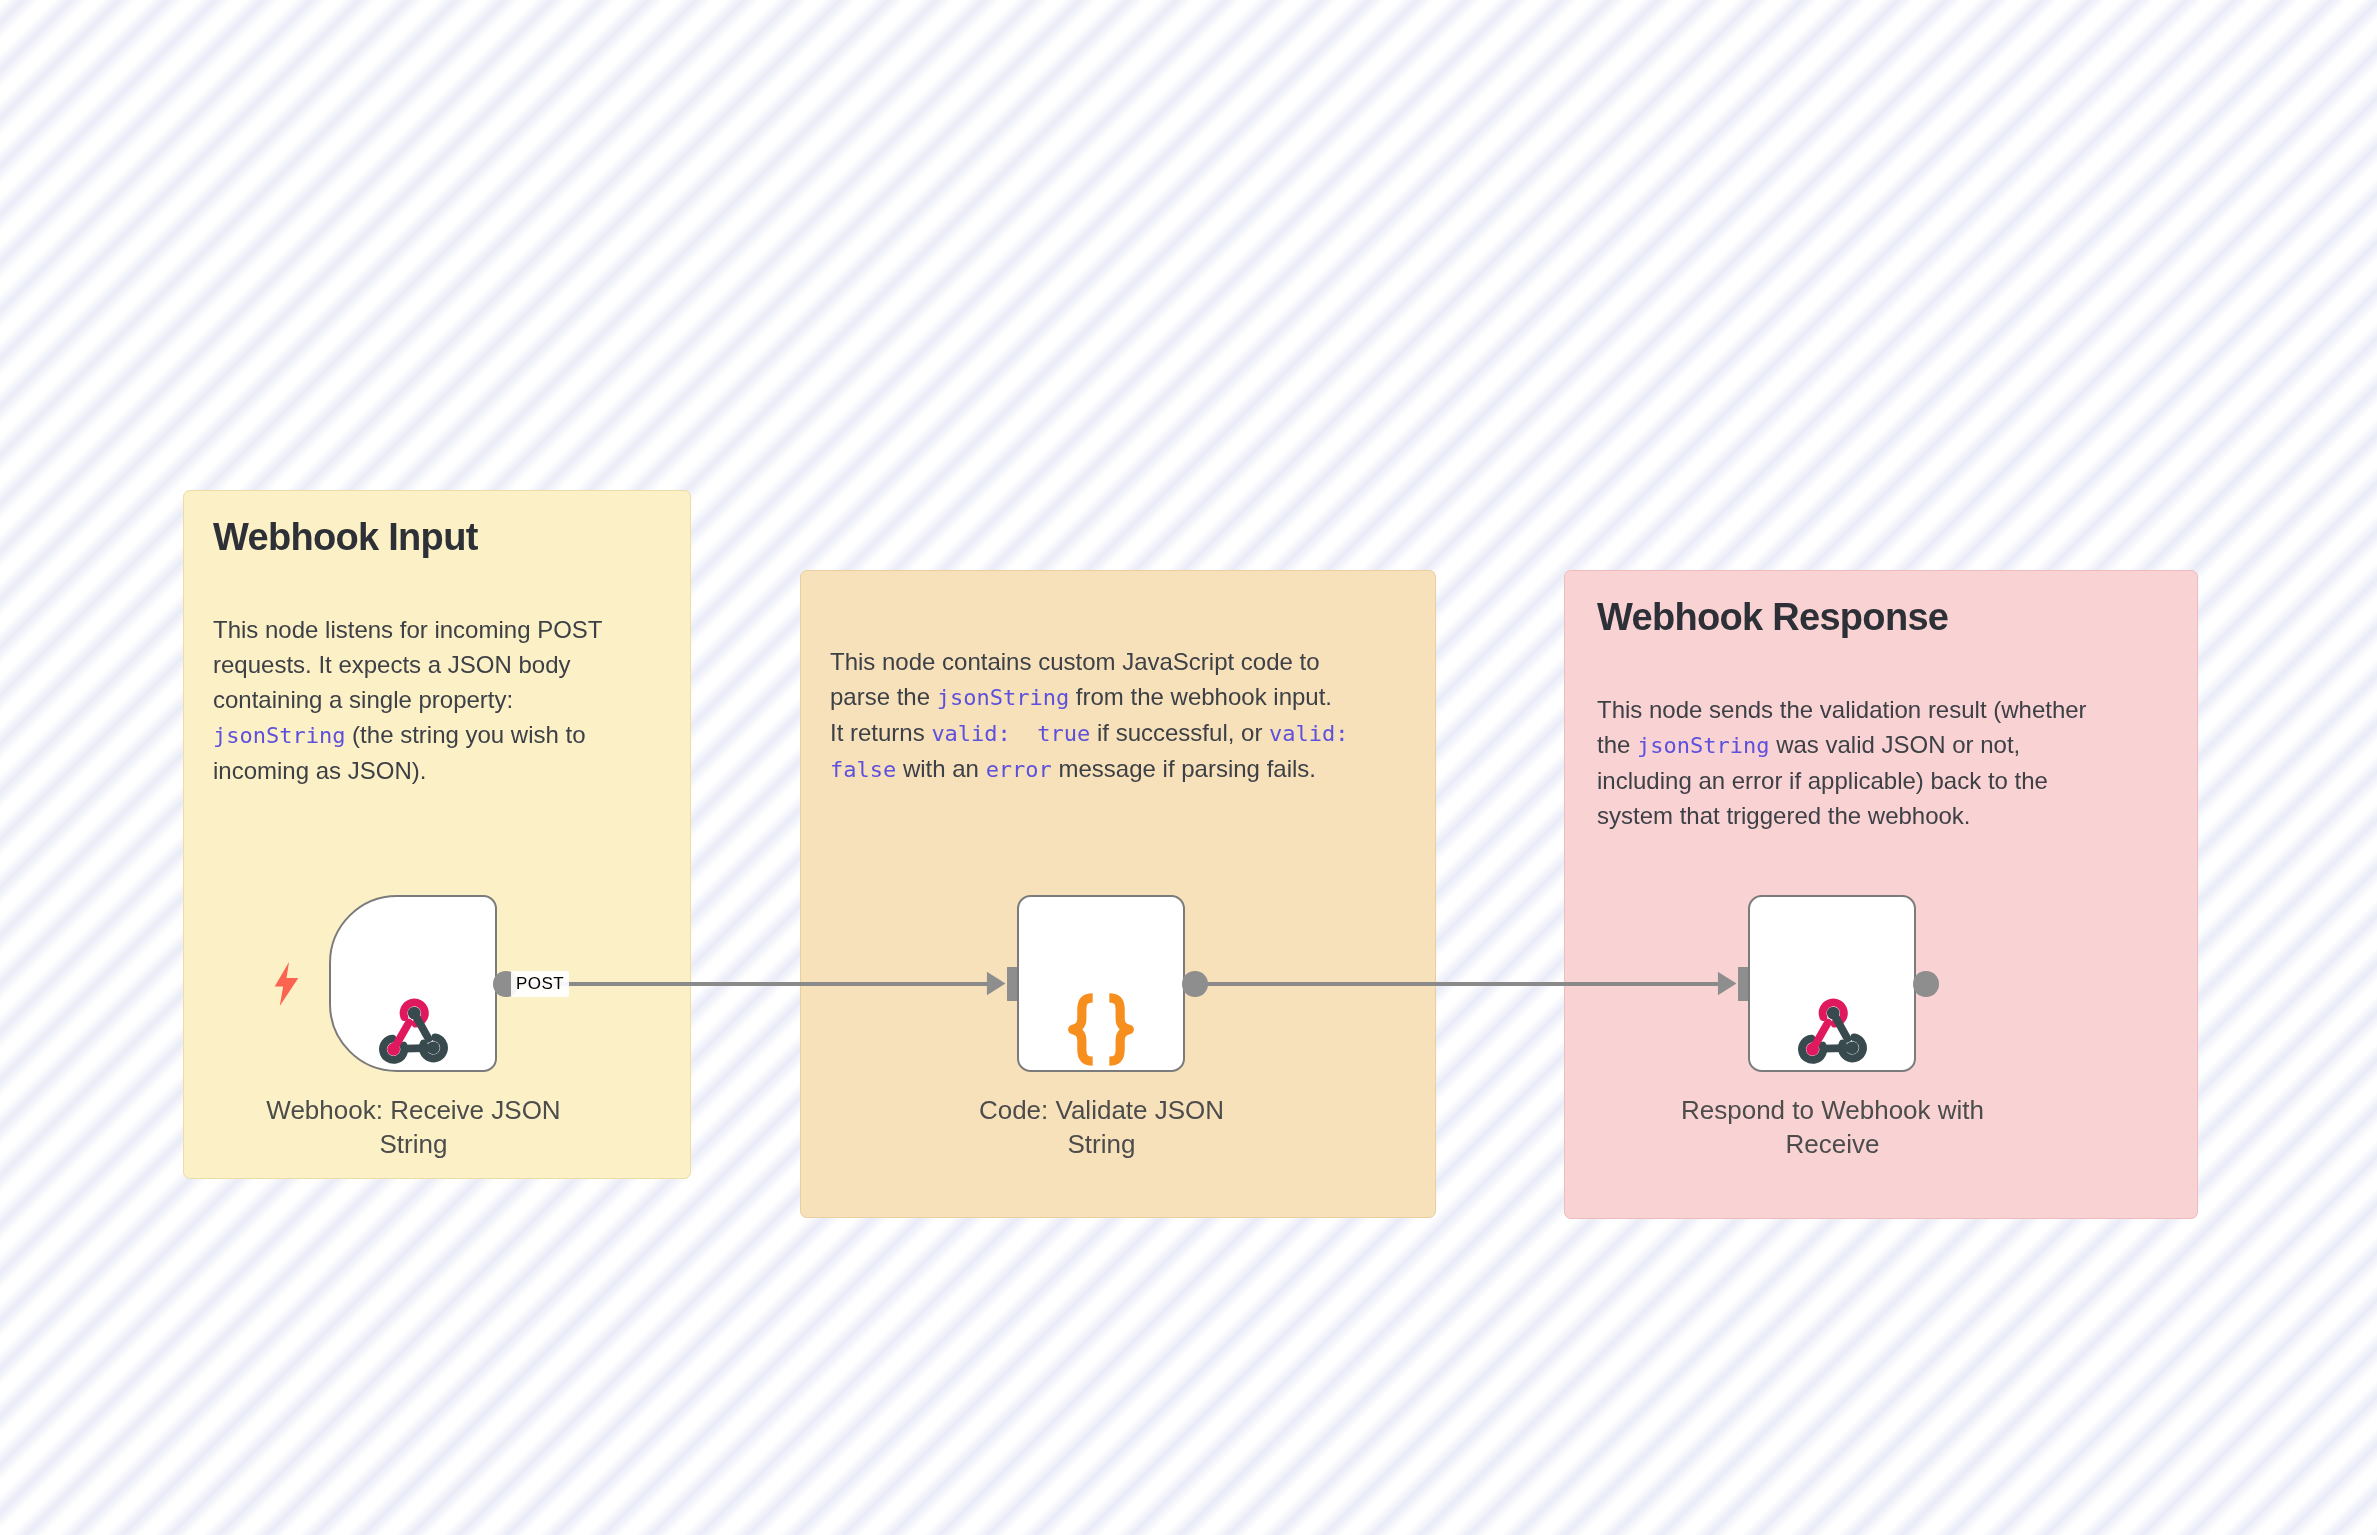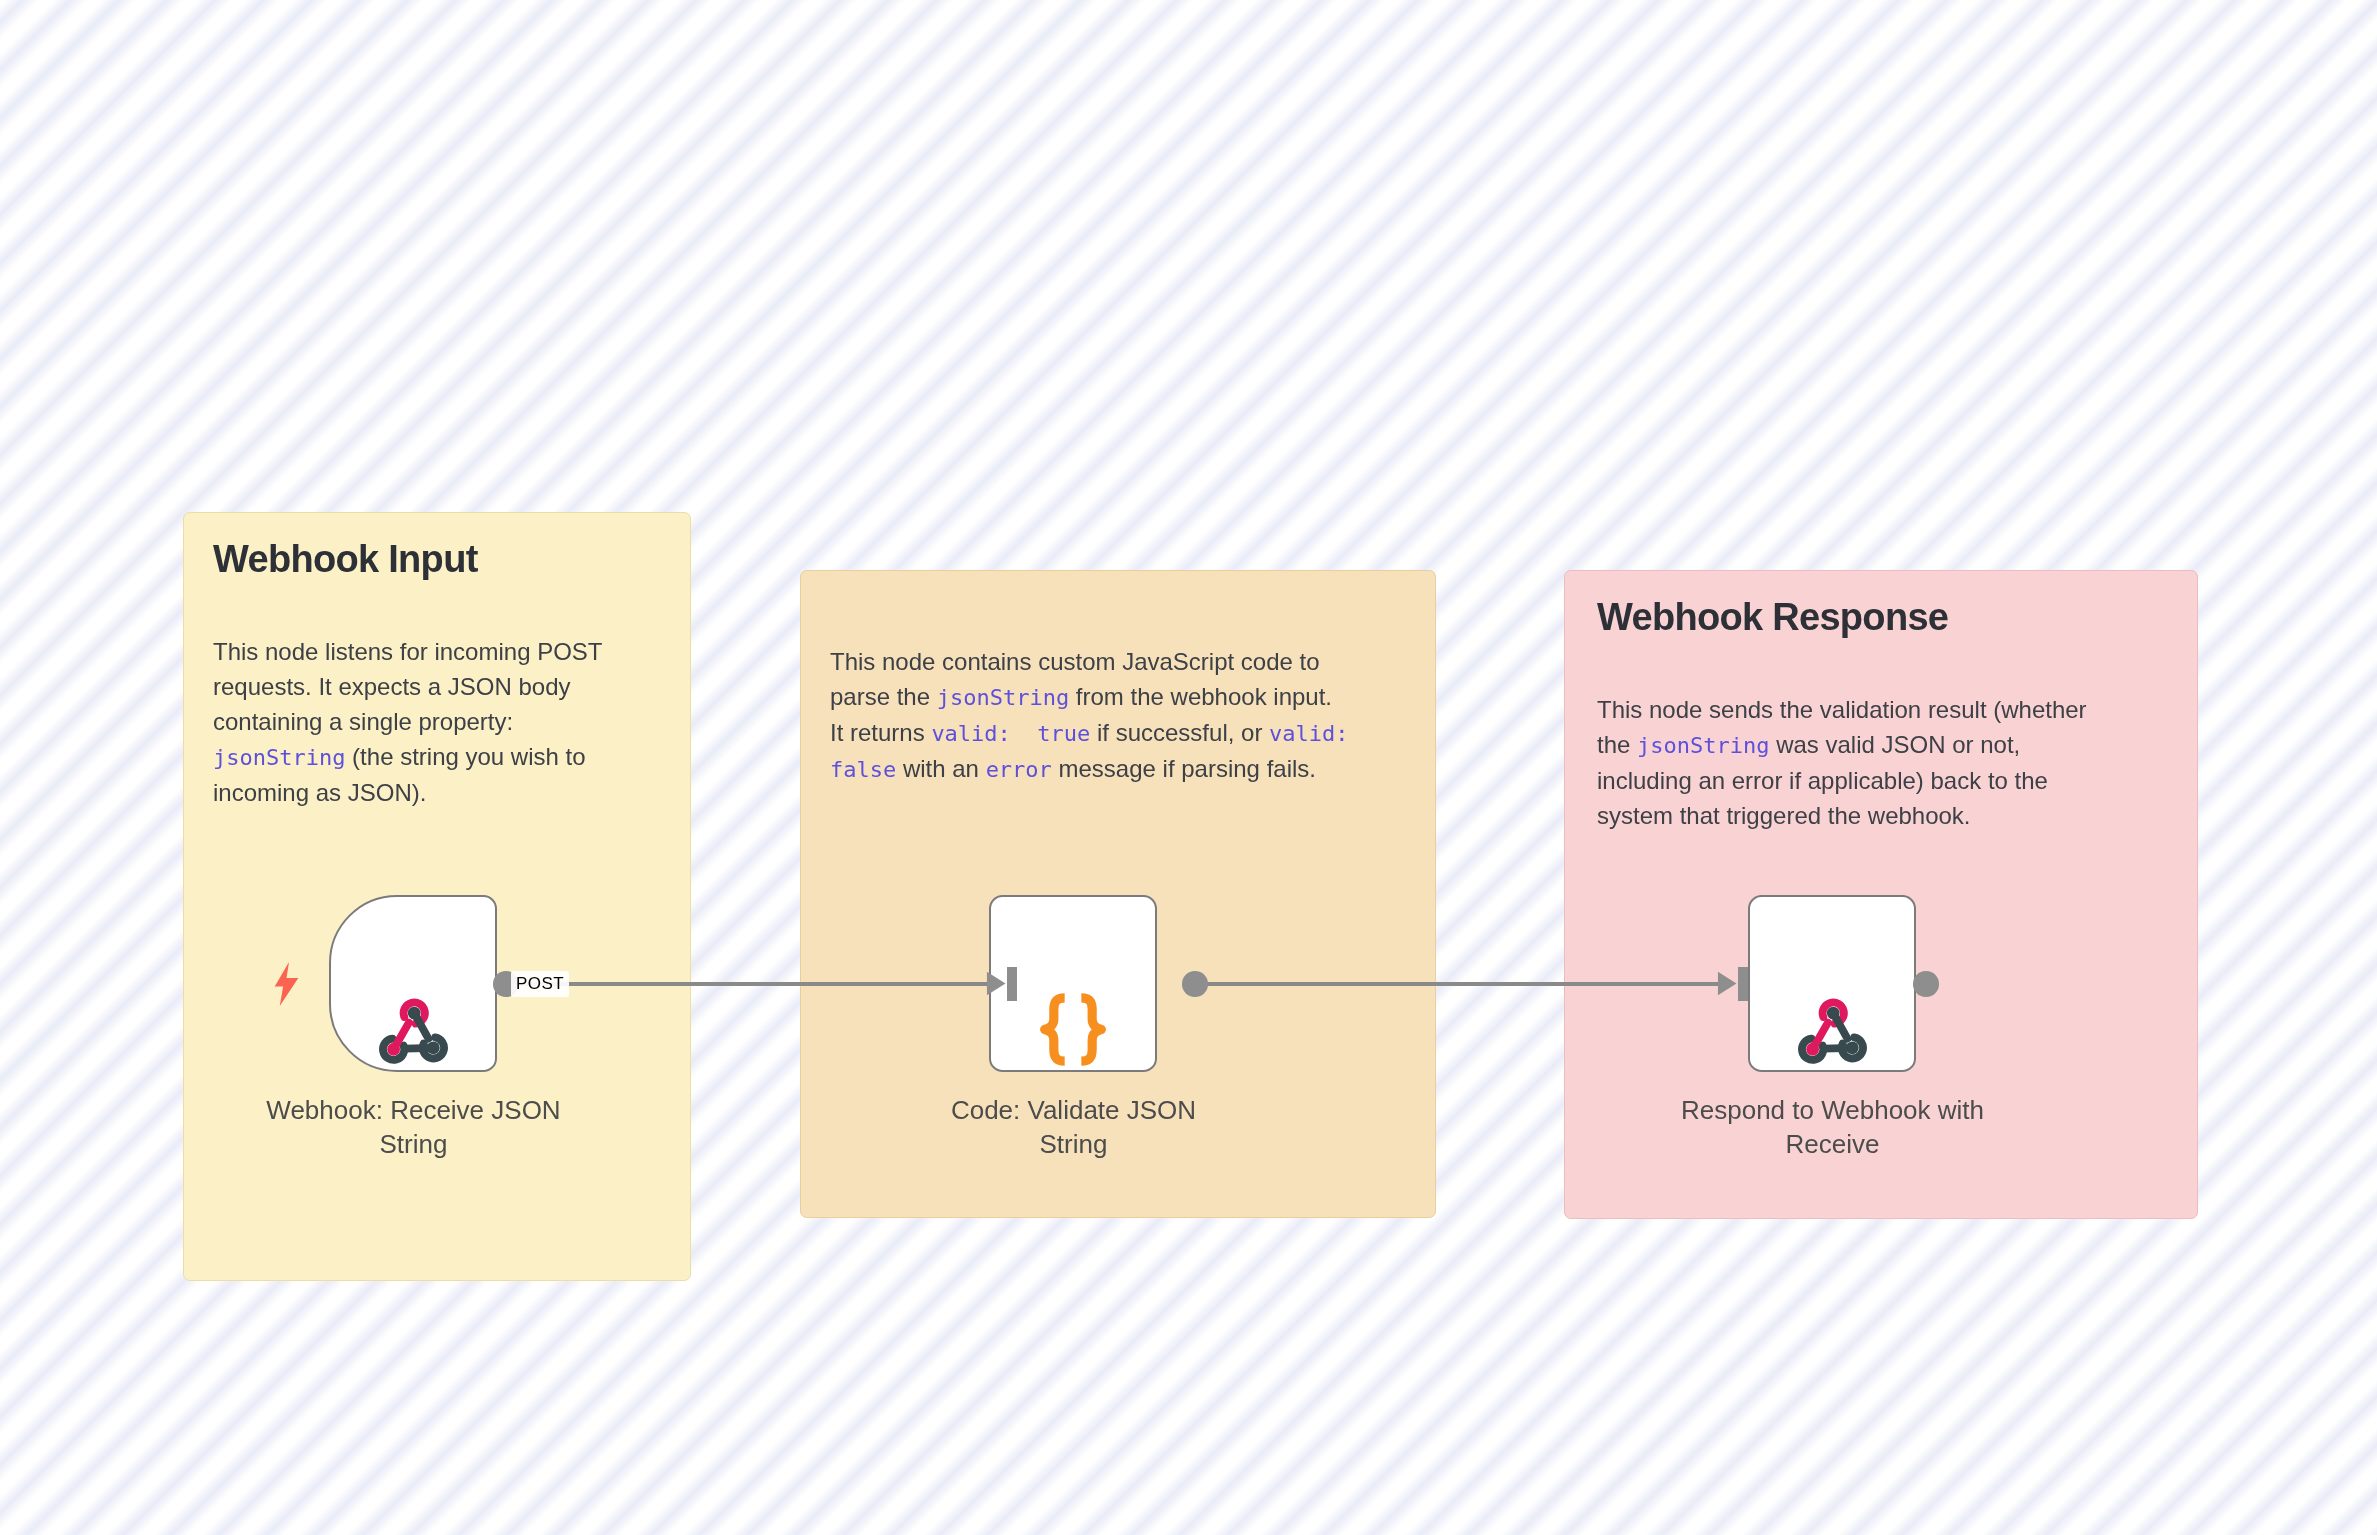--- a/index.html
+++ b/index.html
@@ -26,32 +26,32 @@
   }
   .note p{
     margin:51px 0 0;font-size:24px;line-height:35px;color:#3d4046;
     font-family:"Liberation Sans", sans-serif;
   }
   .code{
     font-family:"DejaVu Sans Mono", monospace;
     font-size:22px;color:var(--inline-code-purple,#5c50dc);
     white-space:pre-wrap;
   }
-  #note1{left:183px;top:512px;width:508px;height:769px;}
+  #note1{left:183px;top:490px;width:508px;height:689px;}
   #note2{left:800px;top:570px;width:636px;height:648px;}
   #note3{left:1564px;top:570px;width:634px;height:649px;padding-left:32px;}
 
   
   .node{
     position:absolute;width:168px;height:177px;background:#ffffff;
     border:2.6px solid var(--node-border,#7b7b7b);box-sizing:border-box;
     display:flex;align-items:flex-end;justify-content:center;z-index:3;
   }
   #node1{left:329px;top:895px;border-radius:68px 13.6px 13.6px 68px;}
-  #node2{left:989px;top:895px;border-radius:13.6px;}
+  #node2{left:1017px;top:895px;border-radius:13.6px;}
   #node3{left:1748px;top:895px;border-radius:13.6px;}
   .node-label{
     position:absolute;top:196px;left:50%;width:315px;margin-left:-157px;
     text-align:center;font-size:26px;line-height:34px;color:#4c4c4c;
   }
 
   
   .line{position:absolute;top:982px;height:4.3px;background:#8a8a8a;z-index:2;}
   #line1{left:505px;width:483px;}
   #line2{left:1195px;width:525px;}

